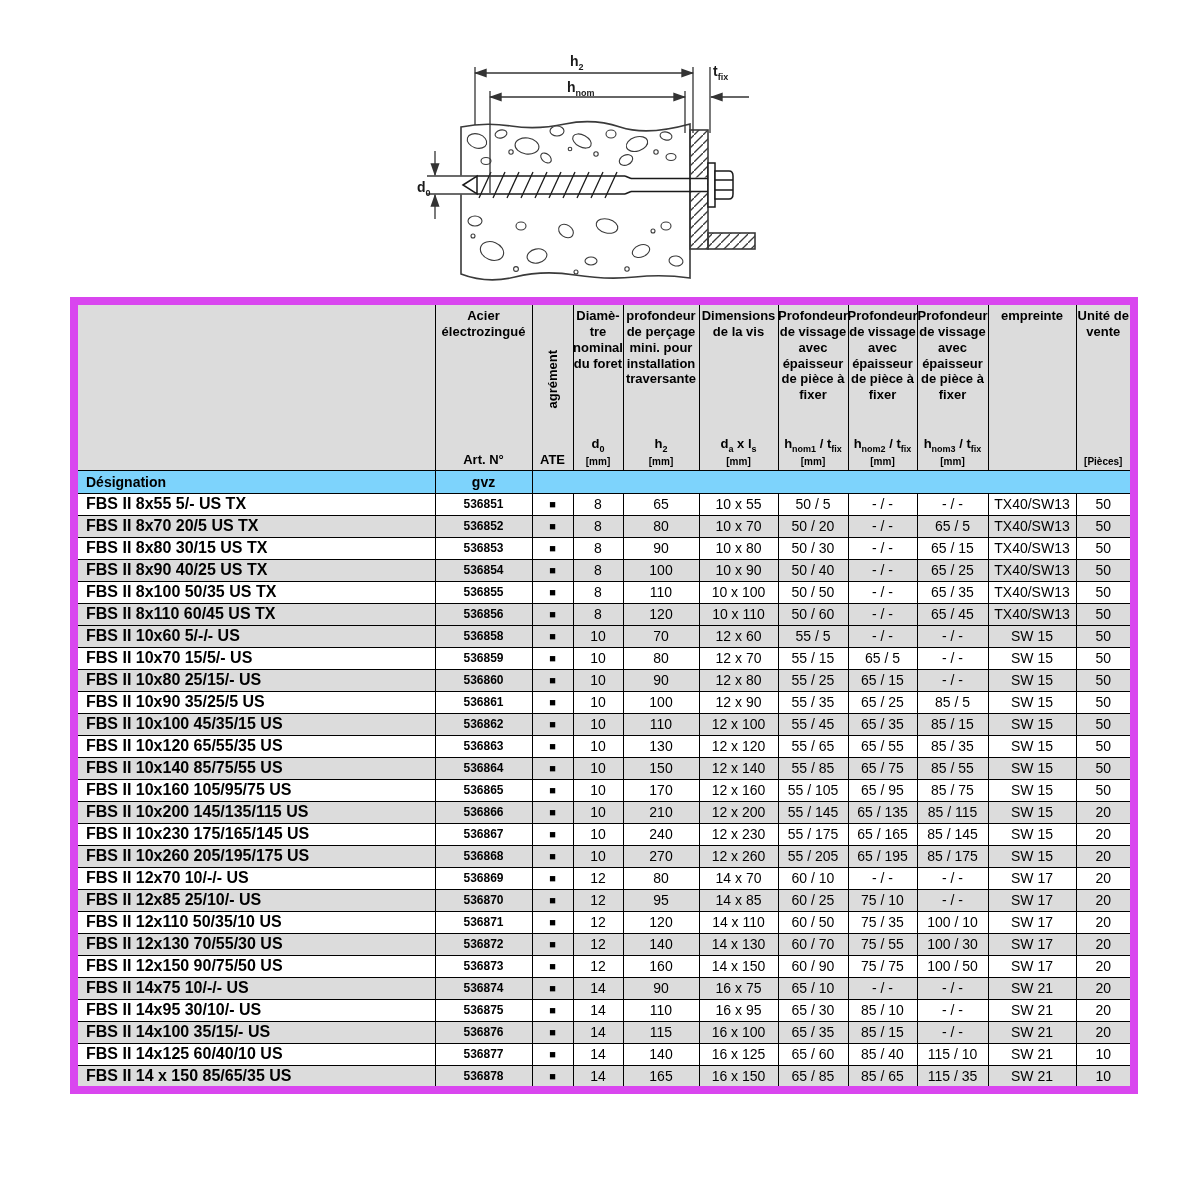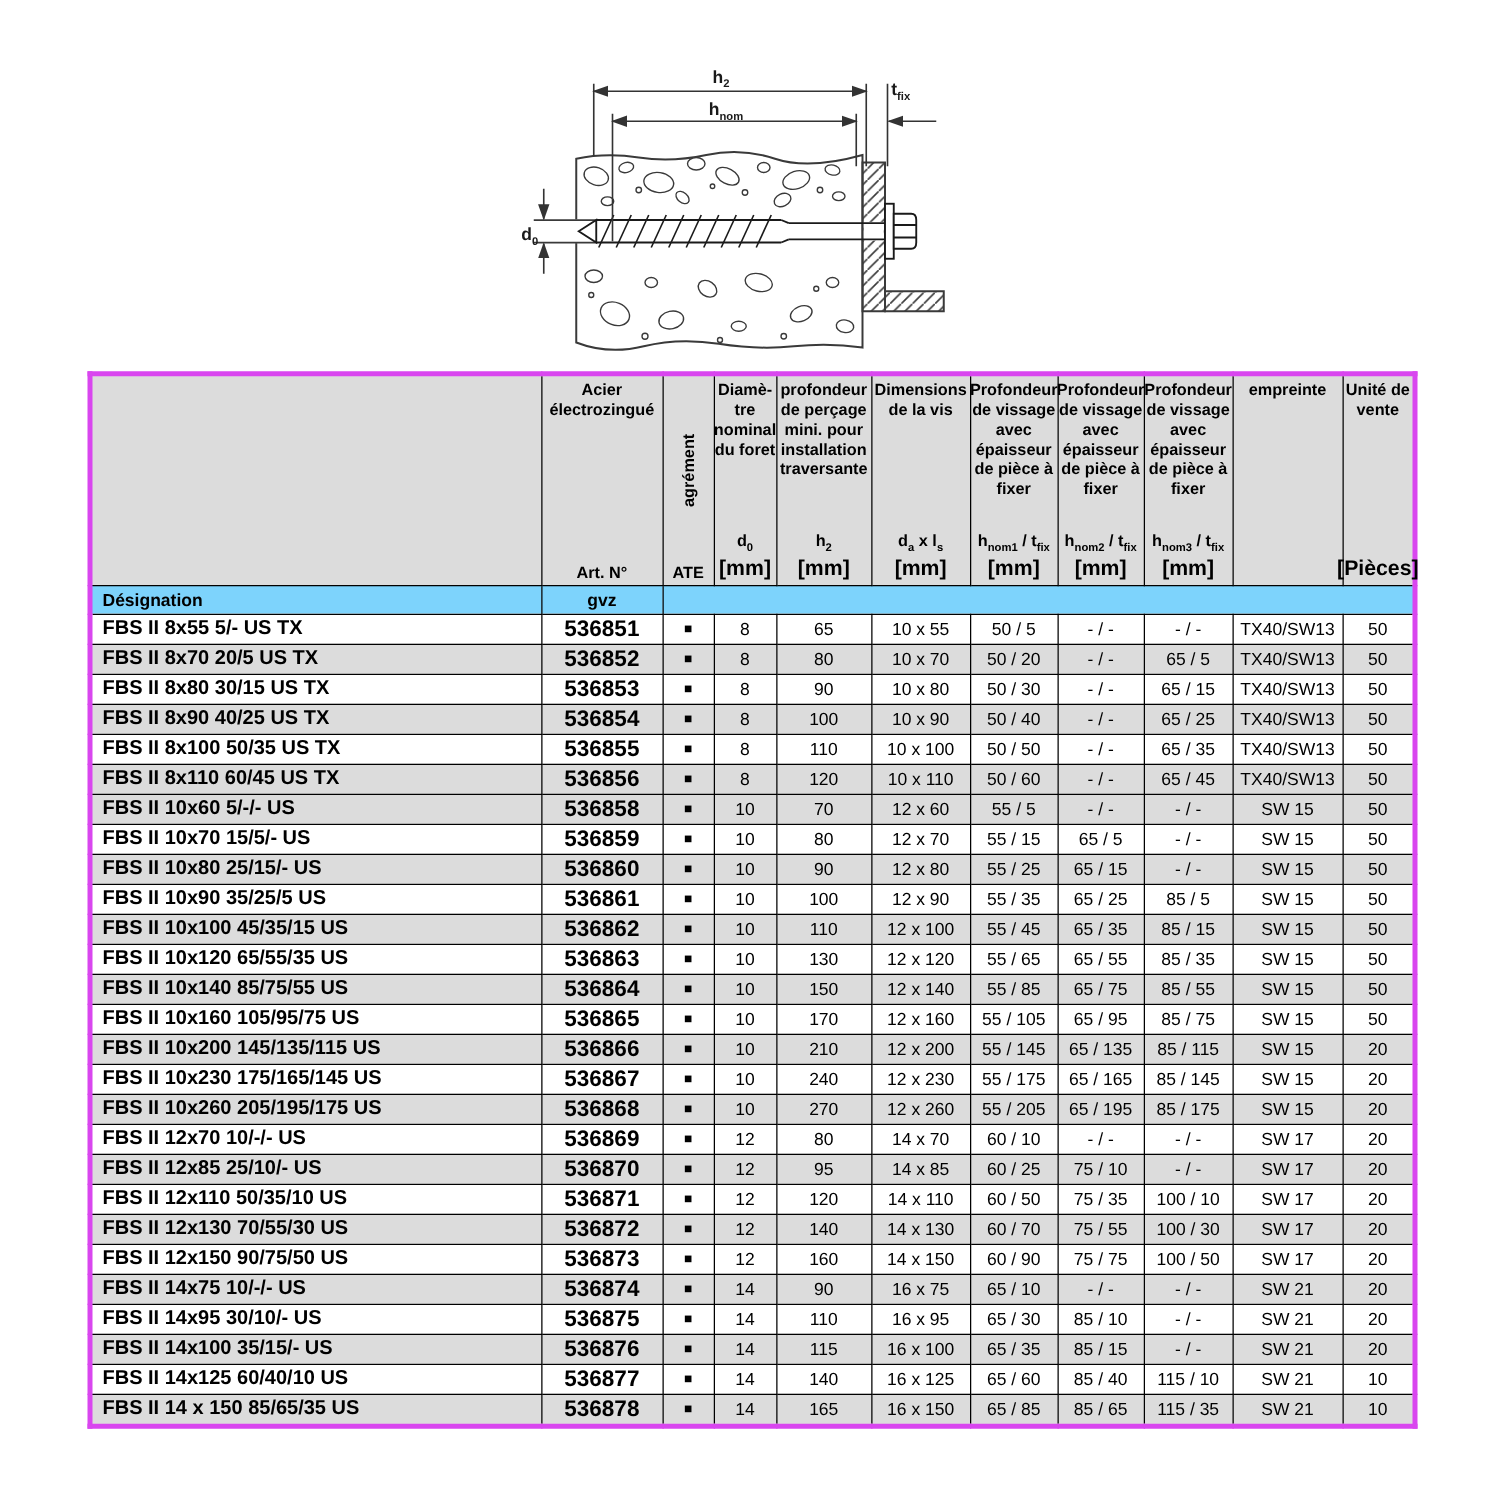--- a/index.html
+++ b/index.html
@@ -22,47 +22,47 @@
   #spec-table col.w-d0   { width:50px; }
   #spec-table col.w-h2   { width:76px; }
   #spec-table col.w-dals { width:79px; }
   #spec-table col.w-hn1  { width:70px; }
   #spec-table col.w-hn2  { width:69px; }
   #spec-table col.w-hn3  { width:71px; }
   #spec-table col.w-emp  { width:88px; }
   #spec-table col.w-unit { width:58px; }
 
   #spec-table th, #spec-table td { border:1px solid #000; }
-  #spec-table { border:4px solid #d946ef;padding-left:44px; }
+  #spec-table { border:8px solid #d946ef;padding-left:44px; }
 
   
   tr.hdr-main th { height:169px; background:#dcdcdc; vertical-align:top;
     font-size:13px; font-weight:bold; padding:3px 1px; }
   tr.hdr-main th .hcell { display:flex; flex-direction:column; height:100%; align-items:center; }
   .htitle { white-space:pre-line; text-align:center; line-height:1.22; }
   .hspacer { flex:1 1 auto; }
   .hsym { font-size:13px; font-weight:bold; text-align:center; line-height:1.1; white-space:nowrap; }
   .hsym sub { font-size:9px; }
-  .hunit { font-size:17px; font-weight:bold; text-align:center; margin-top:1px; }
+  .hunit { font-size:10px; font-weight:bold; text-align:center; margin-top:1px; }
   .hbottom { font-size:13px; font-weight:bold; text-align:center; }
   .rotated { writing-mode:vertical-rl; transform:rotate(180deg); font-size:13px; font-weight:bold; }
   th.agr .hcell { justify-content:space-between; align-items:center; }
   tr.hdr-main th, tr.hdr-sub td { border-bottom-width:3px; }
 
   
   tr.hdr-sub td { height:23px; background:#7dd3fc; font-size:14px; font-weight:bold;
     text-align:left; padding:1px 2px 1px 8px; border-bottom:2px solid #000; }
   tr.hdr-sub td.gvz { text-align:center; padding-left:2px; }
 
   
   tbody td { height:22px; text-align:center; font-size:14px; padding:1px 2px;
     border-top-width:2px; border-bottom-width:2px; background:#ffffff; }
   tbody tr.alt td { background:#dcdcdc; }
   tbody td.c-designation { text-align:left; padding-left:8px; font-weight:bold; font-size:16px; }
-  tbody td.c-art { font-weight:bold; font-size:18px; }
+  tbody td.c-art { font-weight:bold; font-size:12px; }
   tbody td.c-ate { font-size:11px; }
 </style>
 </head>
 <body>
 
 <div id="stage">
 
   <div id="diagram">
     <svg width="380" height="250" viewBox="0 0 380 250">
       <defs>

